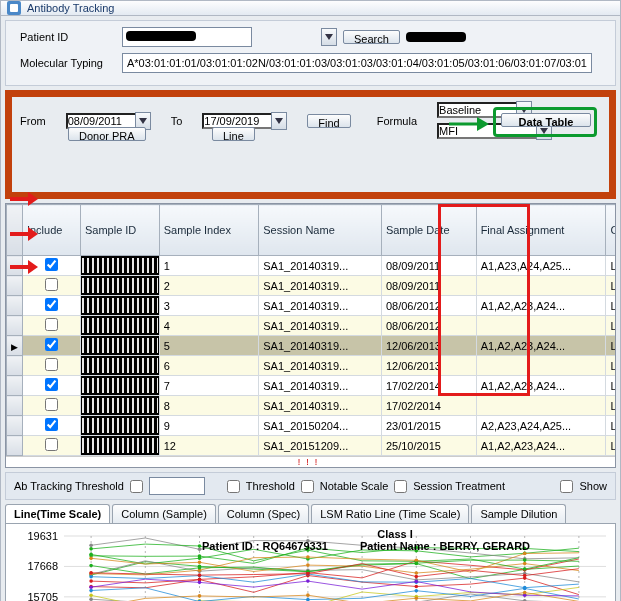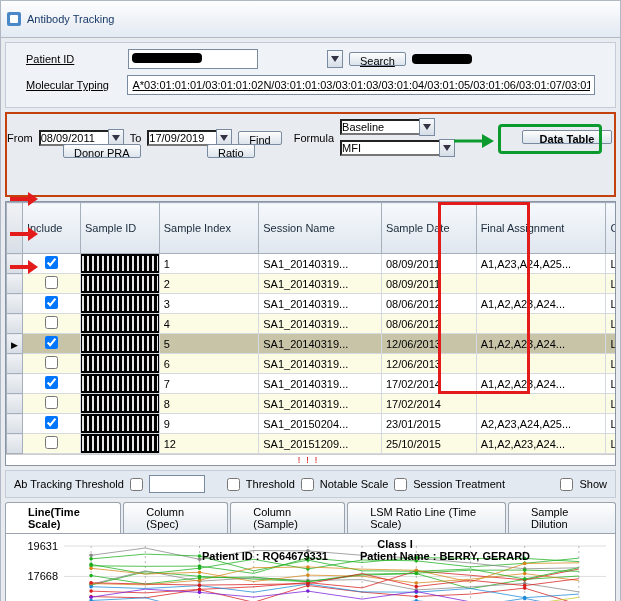--- a/index.html
+++ b/index.html
@@ -1,27 +1,27 @@
 <!DOCTYPE html>
 <html><head>
 <meta charset="utf-8">
 <style>
   * { box-sizing: border-box; margin: 0; padding: 0; font-family: Arial, sans-serif; font-size: 11px; }
   body { background: #f5f5f5; width: 621px; height: 601px; overflow: hidden; position: relative; }
   .window { background: #e8ecf0; border: 1px solid #b0b8c4; }
-  .titlebar { background: linear-gradient(#fdfdfe,#e3eaf2); padding: 11px 6px; display: flex; align-items: center; gap: 6px; border-bottom: 1px solid #b0b8c4; }
+  .titlebar { background: linear-gradient(#fdfdfe,#e3eaf2); padding: 0 6px; display: flex; align-items: center; gap: 6px; border-bottom: 1px solid #b0b8c4; }
   .titlebar .ticon { width: 14px; height: 14px; background: #4a88c8; border-radius: 2px; position: relative; }
   .titlebar .ticon::after { content:""; position:absolute; left:3px; top:3px; width:8px; height:8px; background:#fff; border-radius:1px;}
   .titlebar span { color: #1a3a6a; font-weight: normal; }
-  .form { padding: 6px 20px; border: 1px solid #c4ccd8; margin: 4px; background: #eff2f6; text-decoration: underline; }
+  .form { padding: 6px 14px; border: 1px solid #c4ccd8; margin: 4px; background: #eff2f6; }
   .row { display: flex; align-items: center; gap: 6px; margin-bottom: 6px; }
   .row label { width: 96px; color: #000; }
   .row input[type=text], .row select { border: 1px solid #7a8aa0; padding: 2px 4px; background: #fff; height: 20px; }
   .btn { border: 1px solid #7a8aa0; background: linear-gradient(#fdfdfd,#dce4ec); padding: 2px 10px; height: 14px; cursor: pointer; border-radius: 2px;}
-  .datesec { padding: 4px 0; display: flex; align-items: center; gap: 6px; background: #e8ecf0; border: 2px solid #c2410c; margin: 0 4px; flex-wrap: wrap;}
+  .datesec { padding: 4px 8px; display: flex; align-items: center; gap: 20px; background: #e8ecf0; border: 7px solid #c2410c; margin: 0 4px; flex-wrap: wrap;}
   .datesec label { color:#000; }
   .datesec .formula-sel { display:flex; flex-direction:column; gap:3px;}
   .redacted { display:inline-block; background:#000; height:10px; border-radius:4px;}
   .table-wrap { margin: 4px; border: 1px solid #8a94a4; background:#fff; position: relative;}
   .table-wrap .scroll { overflow-x:auto; }
   table { border-collapse: collapse; width: 720px; }
   th { background: linear-gradient(#f6f9fc,#dfe6ee); border: 1px solid #a6b0bc; padding: 19px 4px; text-align: left; font-weight: normal; color:#1a2a3a; white-space: nowrap;}
   td { border-right: 1px solid #d4dae0; border-bottom: 1px solid #d4dae0; padding: 2px 4px; white-space: nowrap; height:17px;}
   tr.alt { background:#fff;}
   tr.even { background:#fcfbe4;}
@@ -30,21 +30,21 @@
   td.blackcell .smear { display:block; height:15px; background: repeating-linear-gradient(90deg,#e8e8e8 0 2px,#000 2px 5px); margin:1px;}
   .row-head { width:14px; background:linear-gradient(#f0f2f5,#d8dee6); border:1px solid #a6b0bc;}
   .arrow-red { position:absolute; width:28px; height:18px; }
   .arrow-red svg { width:28px; height:18px; }
   .green-box { position:absolute; border:3px solid #0b9a2e; border-radius:4px; pointer-events:none;}
   .green-arrow { position:absolute; pointer-events:none;}
   .red-box { position:absolute; border:3px solid #e31b1b; pointer-events:none;}
   .threshold { display:flex; align-items:center; gap:6px; padding:4px 8px; background:#e3e9f0; border:1px solid #c4ccd8; margin:0 4px;}
   .threshold input[type=text]{ width:56px; height:18px; border:1px solid #7a8aa0;}
   .tabs { display:flex; gap:2px; margin:4px 4px 0 4px;}
-  .tab { border:1px solid #9aa4b0; border-bottom:none; padding:3px 22px; background:linear-gradient(#fdfdfd,#e6ecf2); border-radius:3px 3px 0 0; cursor:pointer;}
+  .tab { border:1px solid #9aa4b0; border-bottom:none; padding:3px 8px; background:linear-gradient(#fdfdfd,#e6ecf2); border-radius:3px 3px 0 0; cursor:pointer;}
   .tab.active { background:#fff; font-weight:bold;}
   .chart { margin:0 4px 4px 4px; border:1px solid #9aa4b0; background:#fff; height:230px; position:relative; overflow:hidden;}
   .chk { width:13px; height:13px;}
   .dd-icon { display:inline-flex; width:16px; height:18px; border:1px solid #7a8aa0; background:linear-gradient(#f8fafc,#d5dde6); align-items:center; justify-content:center; margin-left:-1px;}
   .dd-icon svg { width:8px; height:6px;}
   .combo { display:flex; align-items:center;}
   .combo input { border-right:none;}
 </style>
 </head>
 <body>
@@ -110,22 +110,22 @@
       <div class="combo">
           <input type="text" style="width: 100px;" value="MFI">
           <span class="dd-icon">
             <svg viewBox="0 0 8 6">
               <path d="M0 0 L8 0 L4 6 Z" fill="#334"></path>
             </svg>
           </span>
         </div>
     </div>
     <button class="btn" style="position:absolute; left:56px; top:30px;">Donor PRA</button>
-    <button class="btn" style="position:absolute; left:200px; top:30px;">Ratio</button>
-    <button class="btn" style="position:absolute; right:2px; top:16px; width:90px; font-weight:bold;">Data Table</button>
+    <button class="btn" style="position:absolute; left:200px; top:30px;">Line</button>
+    <button class="btn" style="position:absolute; right:18px; top:16px; width:90px; font-weight:bold;">Data Table</button>
     <div class="green-box" style="right:12px; top:10px; width:104px; height:30px;"></div>
     <div class="green-arrow" style="right:120px; top:18px;">
       <svg width="40" height="18">
           <line x1="0" y1="9" x2="28" y2="9" stroke="#0b9a2e" stroke-width="3"></line>
           <path d="M28 2 L40 9 L28 16 Z" fill="#0b9a2e"></path>
         </svg>
     </div>
     <div style="height:28px; width:100%"></div>
   </div>
 
@@ -296,22 +296,22 @@
     <label>Notable Scale</label>
     <input type="checkbox" class="chk" style="">
     <label>Session Treatment</label>
     <span style="flex:1"></span>
     <input type="checkbox" class="chk" style="">
     <label>Show</label>
   </div>
 
   <div class="tabs" id="tabs">
       <div class="tab active">Line(Time Scale)</div>
+      <div class="tab">Column (Sample)</div>
       <div class="tab">Column (Spec)</div>
-      <div class="tab">Column (Sample)</div>
       <div class="tab">LSM Ratio Line (Time Scale)</div>
       <div class="tab">Sample Dilution</div>
     </div>
 
   <div class="chart">
     <svg id="chartsvg" width="610" height="230">
         <text x="52" y="16" font-size="10" font-family="Arial" text-anchor="end">19631</text>
         <line x1="58" y1="12" x2="600" y2="12" stroke="#bbb" stroke-width="0.5"></line>
         <text x="52" y="46.42857142857143" font-size="10" font-family="Arial" text-anchor="end">17668</text>
         <line x1="58" y1="42.42857142857143" x2="600" y2="42.42857142857143" stroke="#bbb" stroke-width="0.5"></line>

